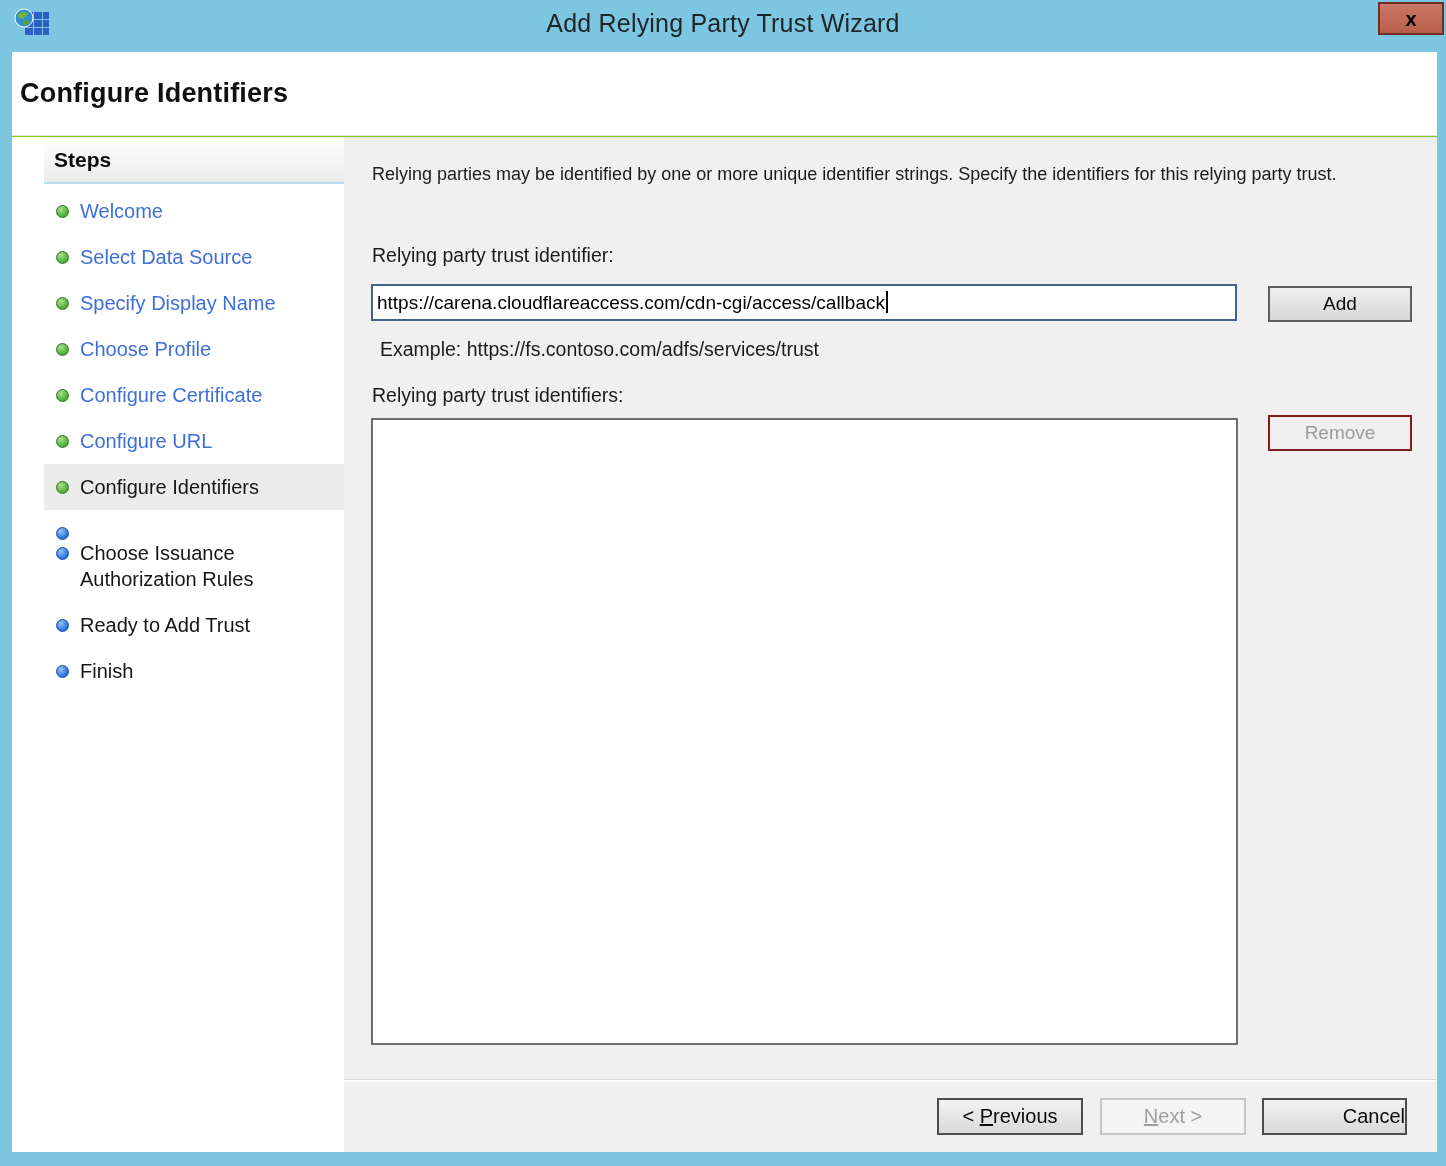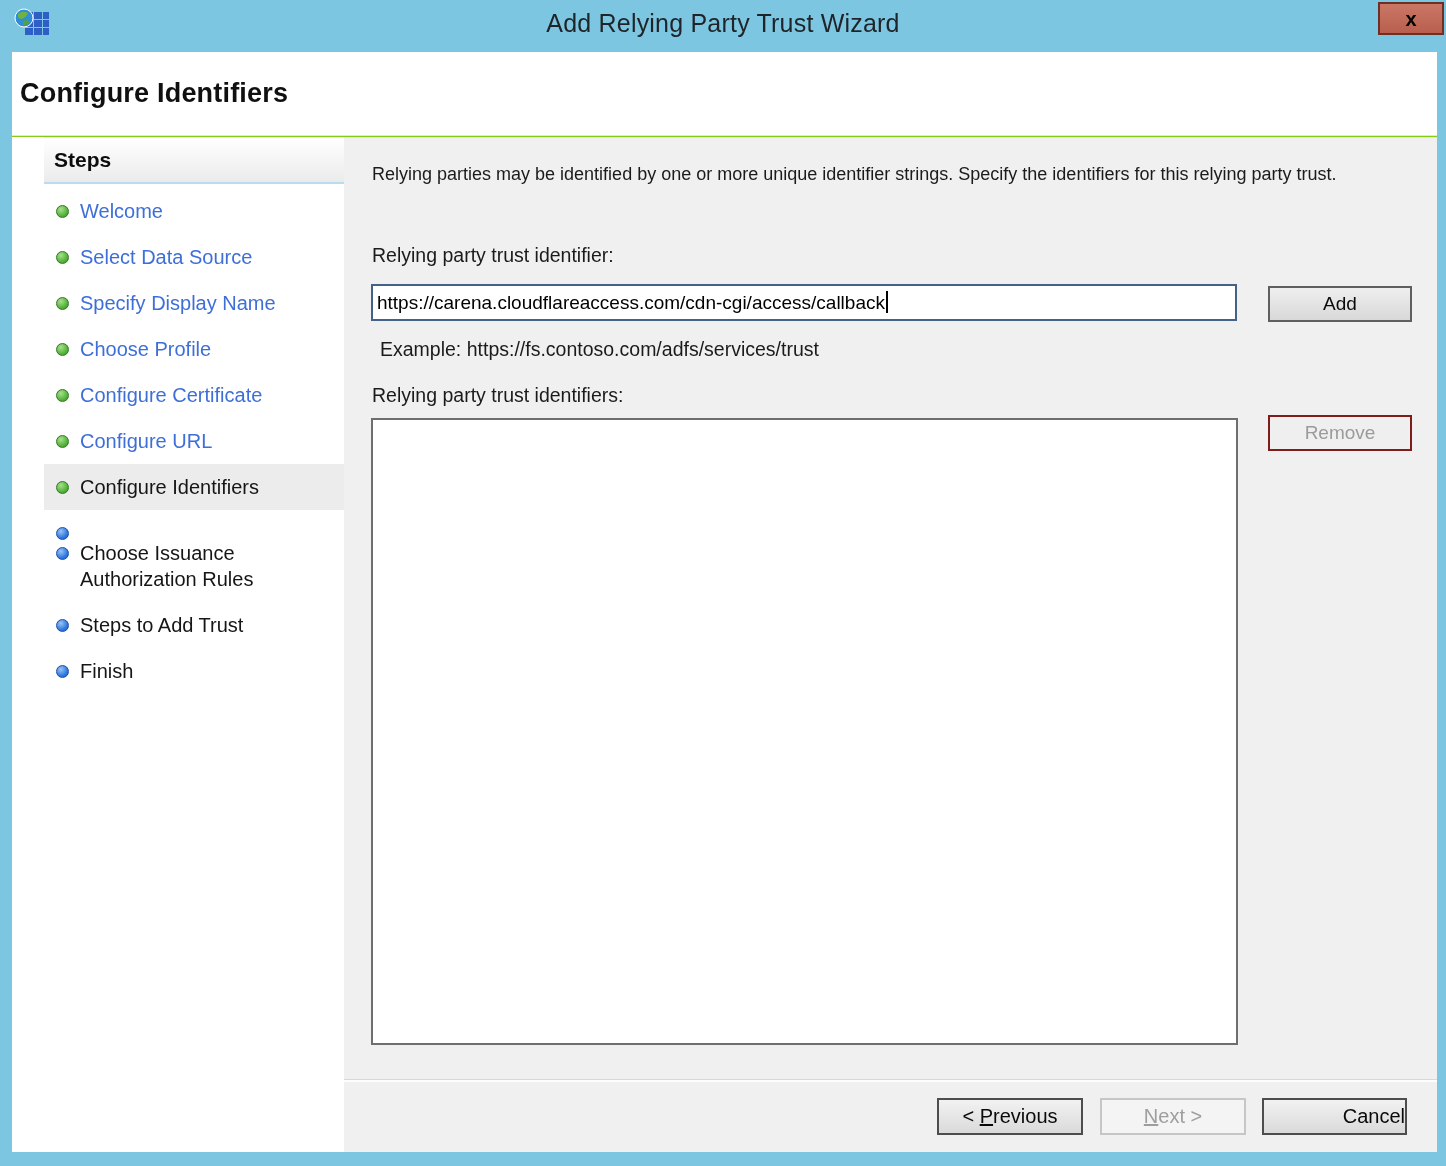--- a/index.html
+++ b/index.html
@@ -198,21 +198,21 @@
           </div>
           <div class="step todo">
             <span class="dot"></span>
           </div>
           <div class="step todo">
             <span class="dot"></span>
             <span class="lbl">Choose Issuance Authorization Rules</span>
           </div>
           <div class="step todo">
             <span class="dot"></span>
-            <span class="lbl">Steps to Add Trust</span>
+            <span class="lbl">Ready to Add Trust</span>
           </div>
           <div class="step todo">
             <span class="dot"></span>
             <span class="lbl">Finish</span>
           </div>
         </div>
       </aside>
 
       <main class="content">
 

